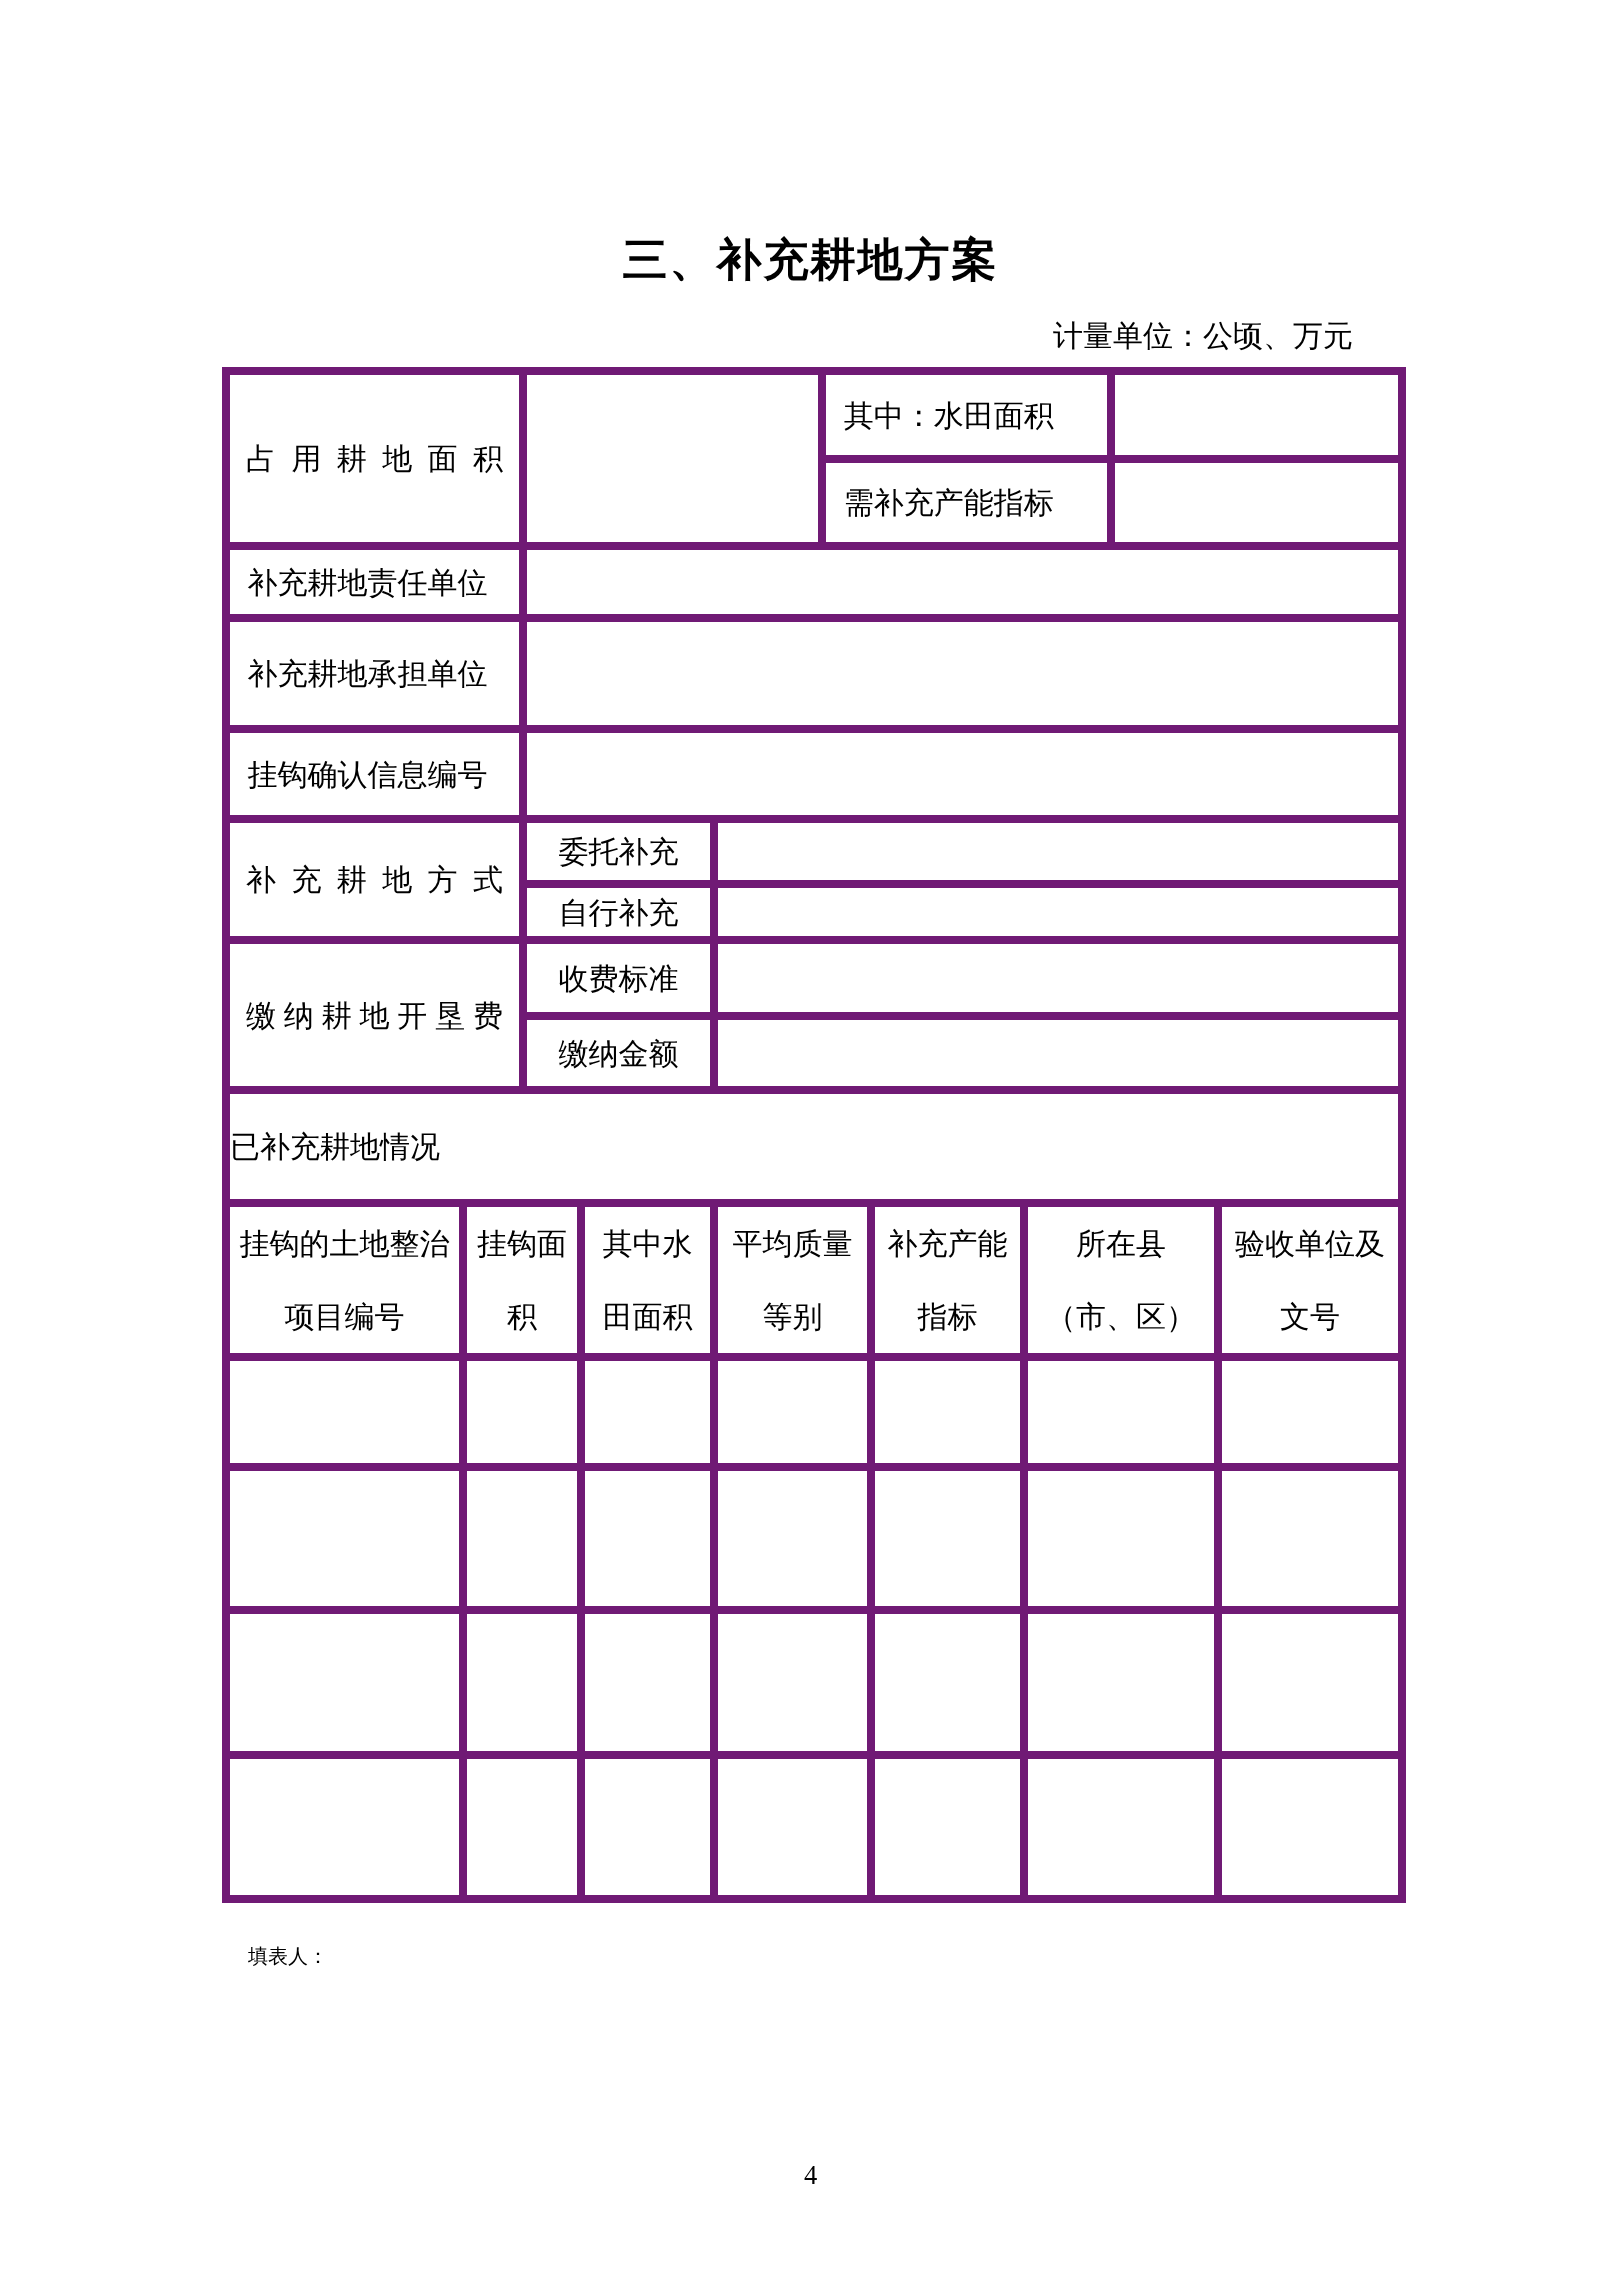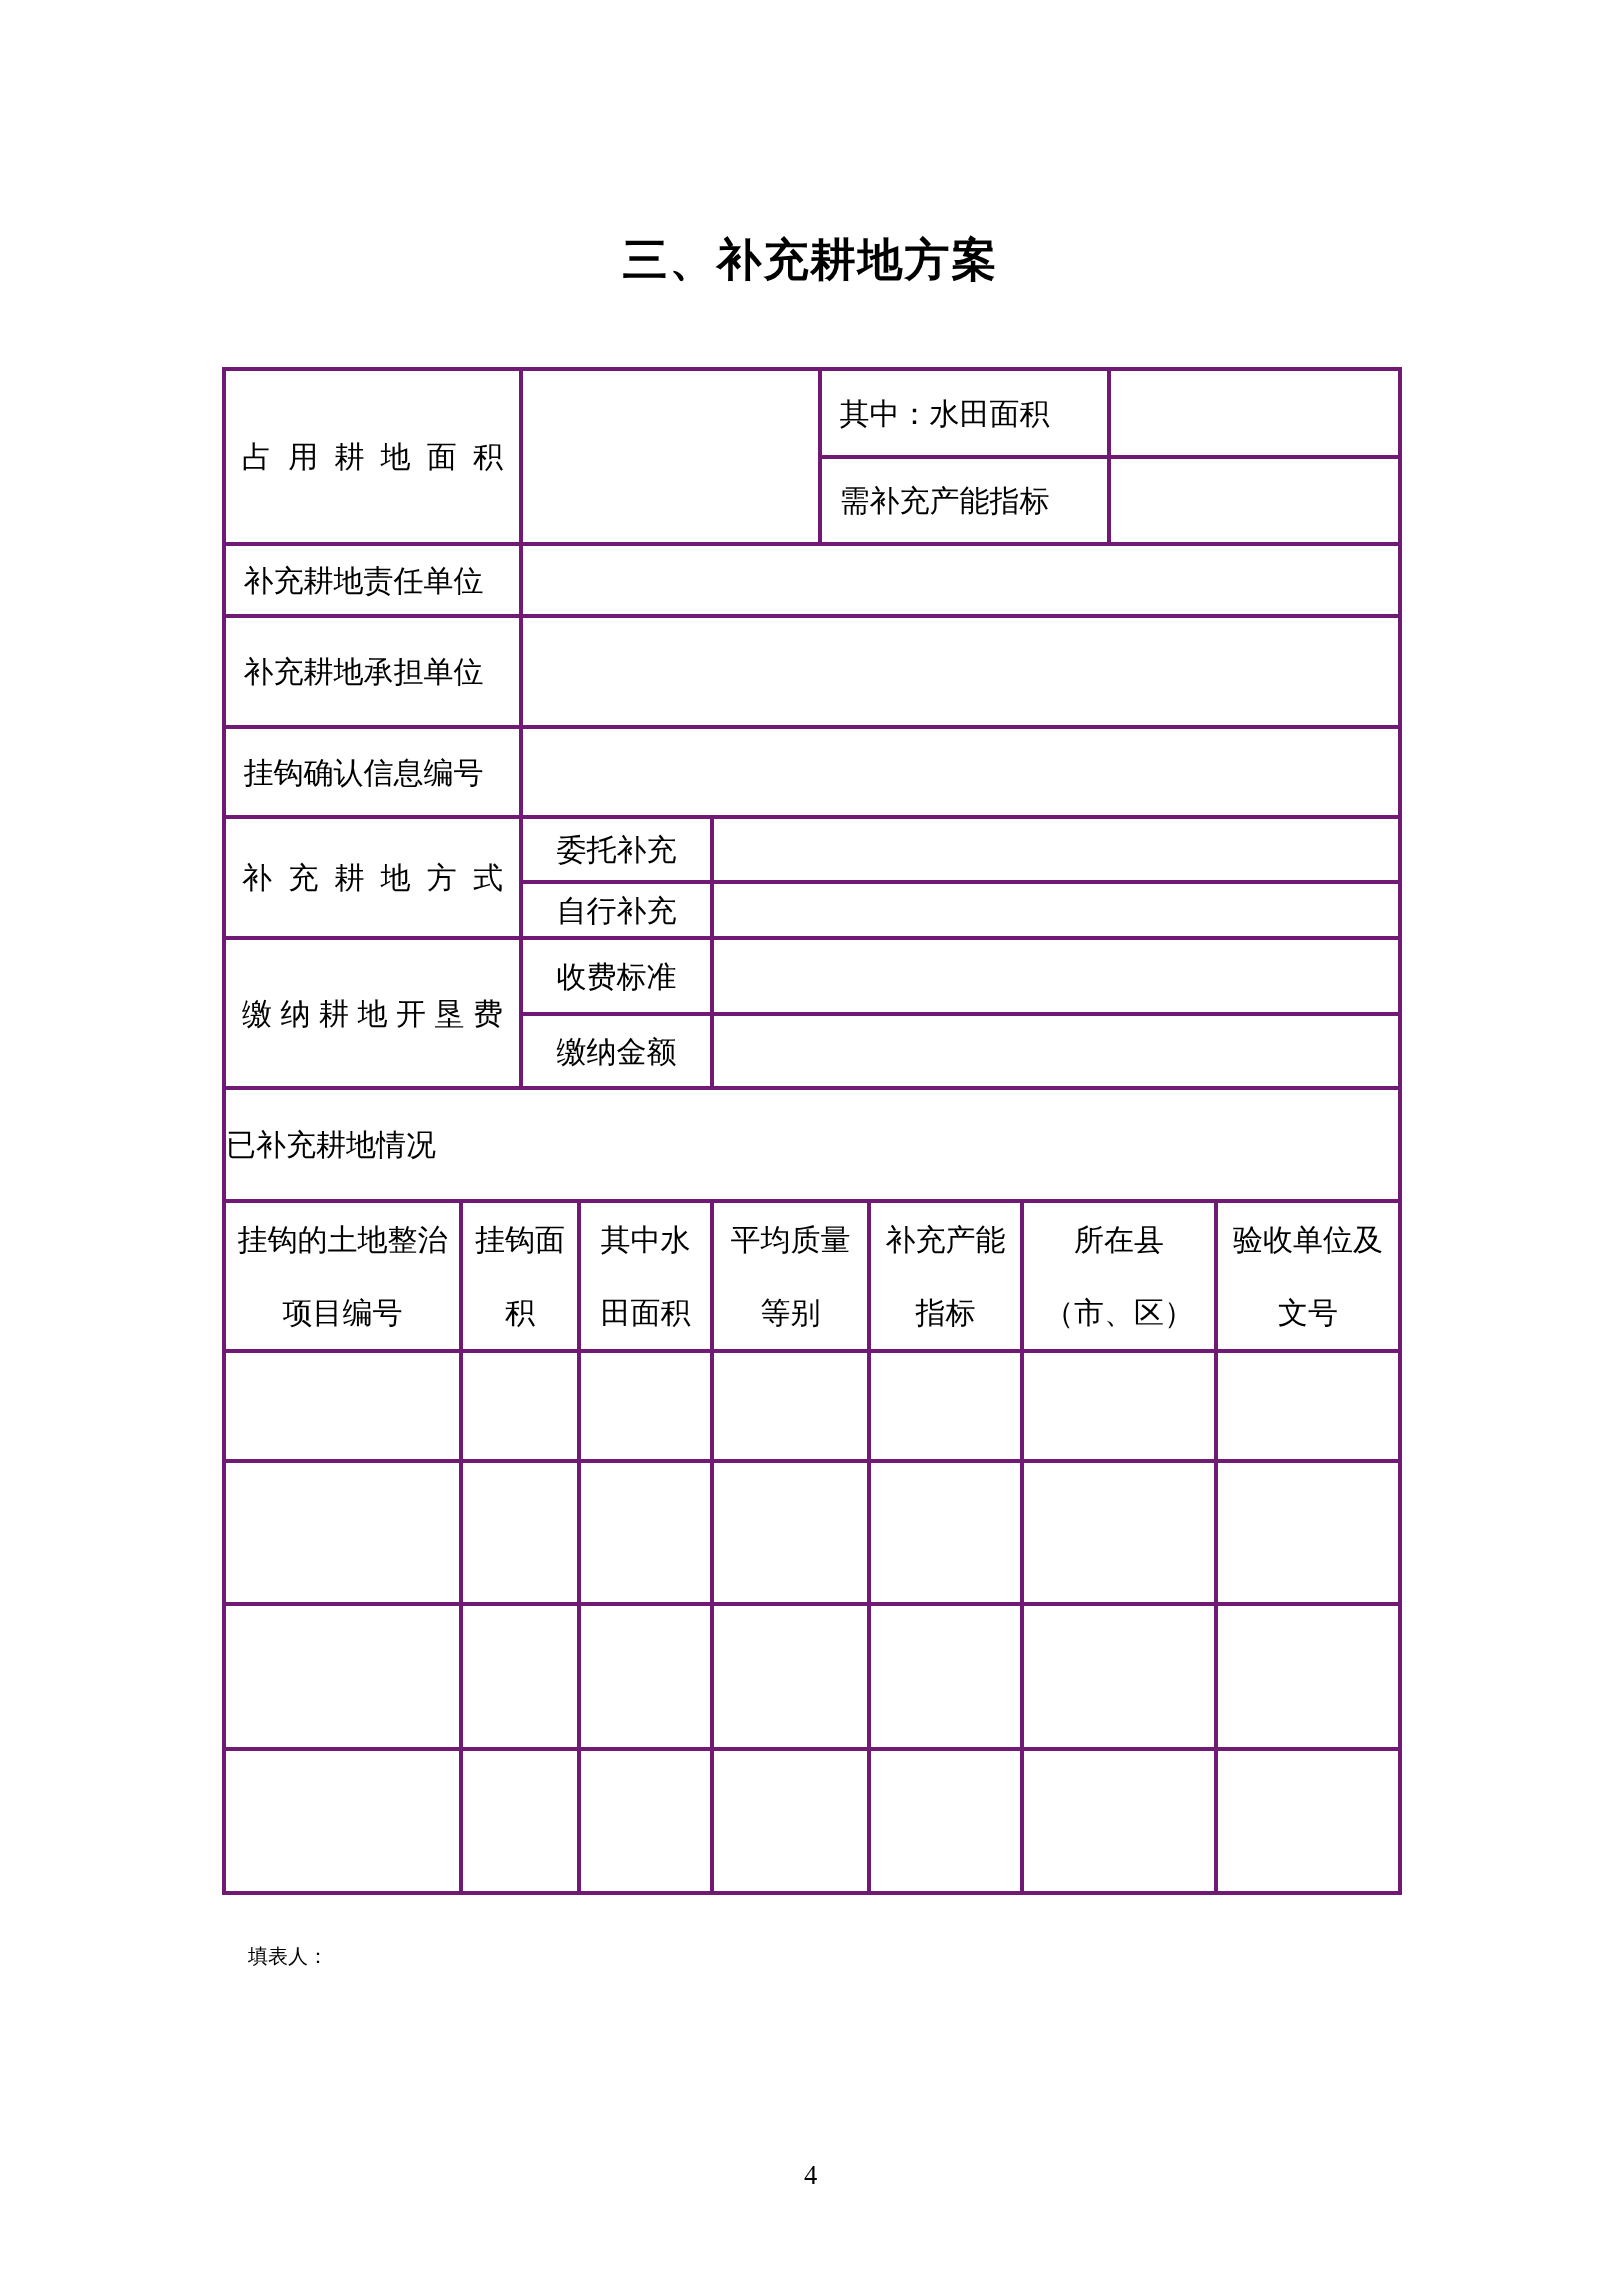--- a/index.html
+++ b/index.html
@@ -37,21 +37,21 @@
   table.doc-table {
     position: absolute;
     left: 222px;
     top: 367px;
     width: 1176px;
     border-collapse: collapse;
     table-layout: fixed;
     border: 2.9px solid #000;
   }
   table.doc-table td {
-    border: 4px solid #701a75;
+    border: 8px solid #701a75;
     font-size: 30px;
     vertical-align: middle;
     overflow: hidden;
     line-height: 1.3;
   }
   td.lbl-justify {
     padding: 0 16px;
     text-align: justify;
     text-align-last: justify;
   }
@@ -75,20 +75,21 @@
     font-size: 26.5px;
   }
 </style>
 </head>
 <body>
 
 <div class="page">
 
   <div class="doc-title">三、补充耕地方案</div>
 
+  <div class="unit-note">计量单位：公顷、万元</div>
 
   <table class="doc-table">
     <colgroup>
       <col style="width:237px">
         <col style="width:60px">
         <col style="width:58px">
         <col style="width:133px">
       <col style="width:108px">
         <col style="width:49px">
         <col style="width:153px">

